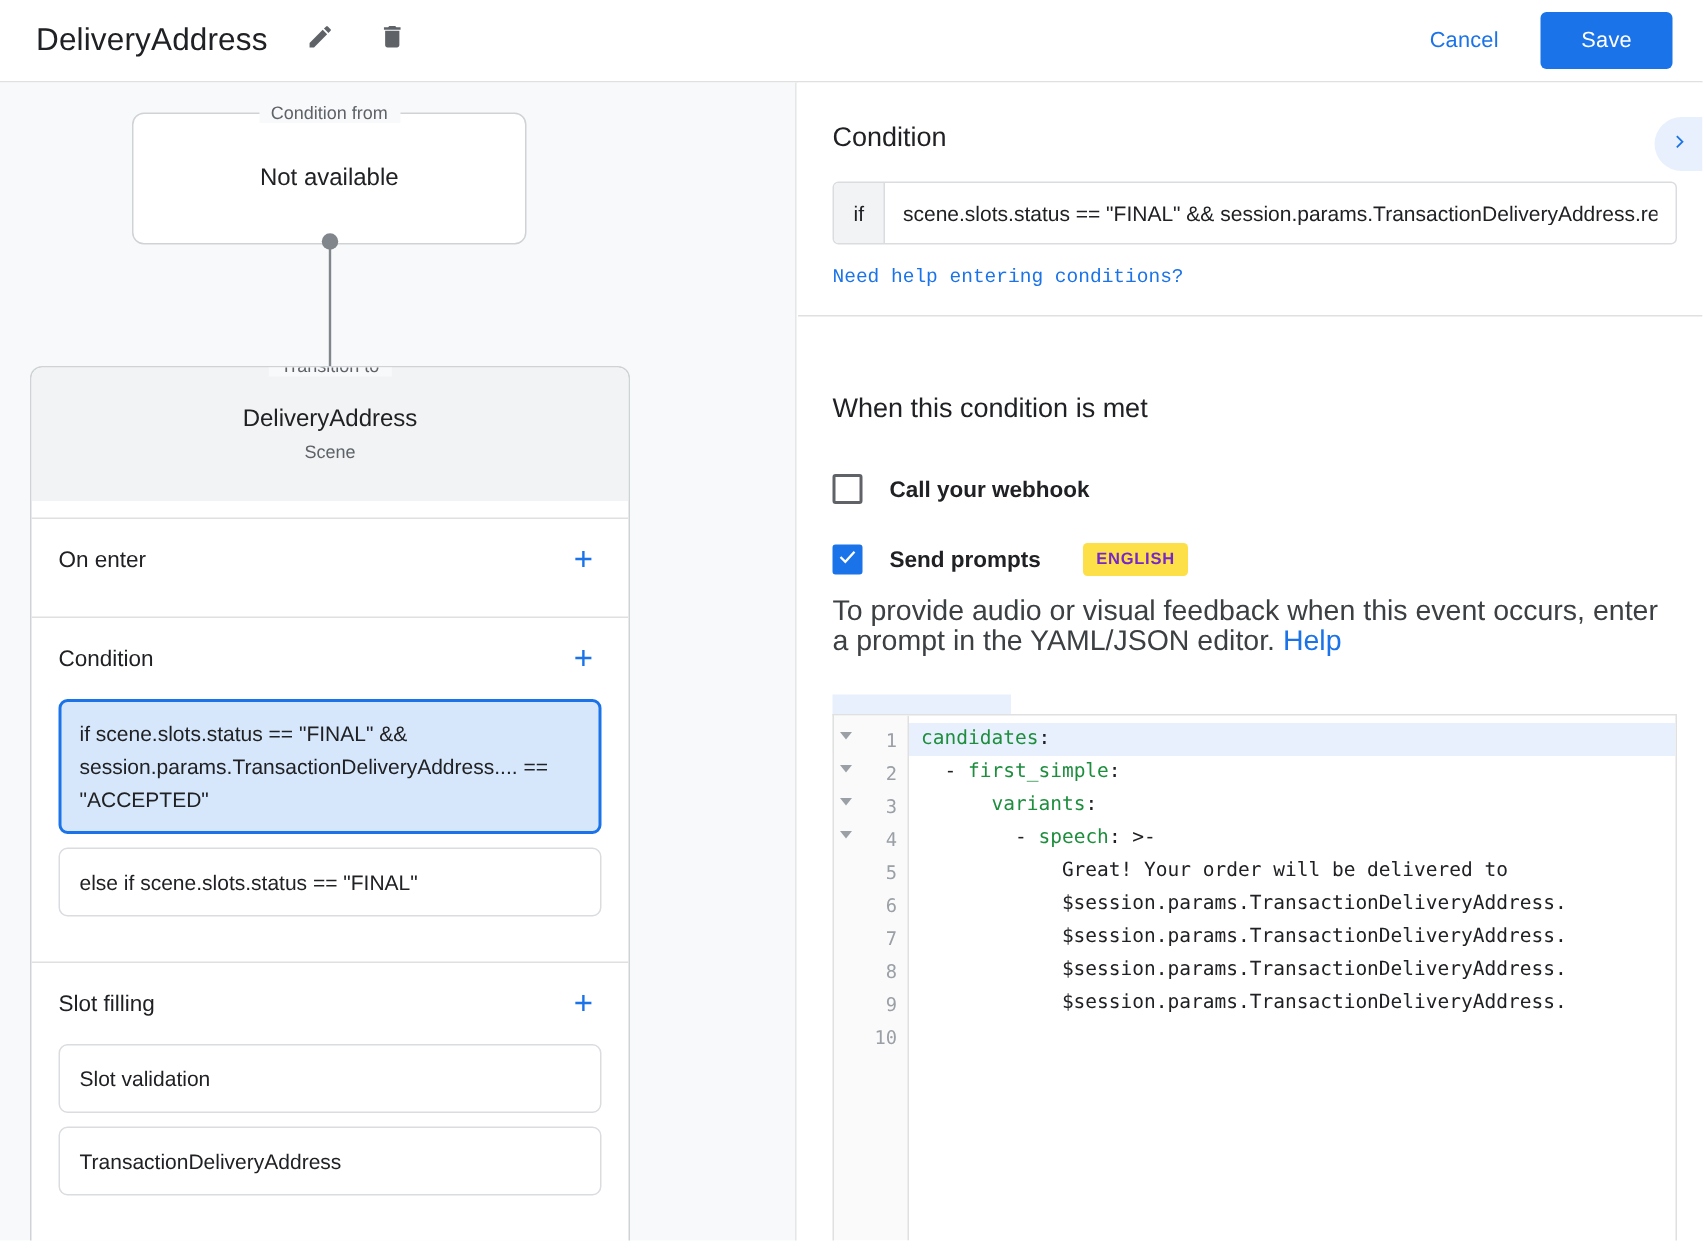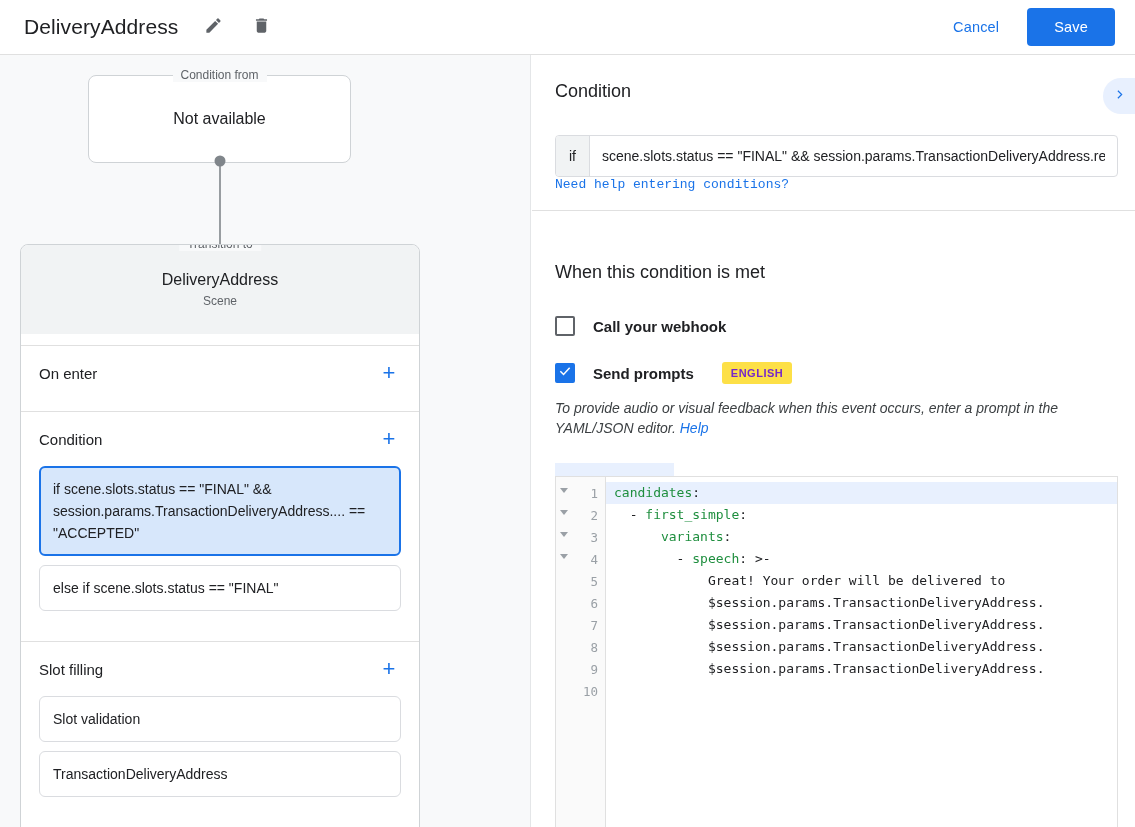--- a/index.html
+++ b/index.html
@@ -154,21 +154,21 @@
     position: absolute; right: 0; top: 23px;
     width: 32px; height: 36px;
     background: #e8f0fe;
     border-radius: 18px 0 0 18px;
     display: flex; align-items: center; justify-content: center;
     cursor: pointer; border: none;
   }
   .collapse-pill svg { stroke: #1a73e8; fill: none; stroke-width: 2.2; }
 
   .cond-field {
-    position: absolute; left: 23px; top: 80px;
+    position: absolute; left: 23px; top: 66px;
     width: 563px; height: 42px;
     border: 1px solid #dadce0;
     border-radius: 4px;
     display: flex; overflow: hidden;
     background: #ffffff;
   }
   .cond-if {
     width: 34px; background: #f1f3f4;
     display: flex; align-items: center; justify-content: center;
     font-size: 14px; color: #202124;
@@ -221,23 +221,22 @@
     margin-left: 28px;
     background: #fde047;
     color: #7627c9;
     font-size: 11px; font-weight: 700;
     letter-spacing: 0.5px;
     padding: 5px 9px;
     border-radius: 3px;
   }
   .helper-text {
     margin: 14px 23px 0 23px;
-    font-size: 14px; color: #3c4043; line-height: 20px;
+    font-size: 19px; color: #3c4043; line-height: 20px;
     width: 566px;
-    font-style: italic;
   }
   .helper-text a { color: #1a73e8; text-decoration: none; cursor: pointer; }
 
   
   .editor-tabs {
     display: flex; margin: 25px 0 0 23px;
   }
   .editor-tab {
     width: 119px; height: 39px;
     display: flex; align-items: center; justify-content: center;

